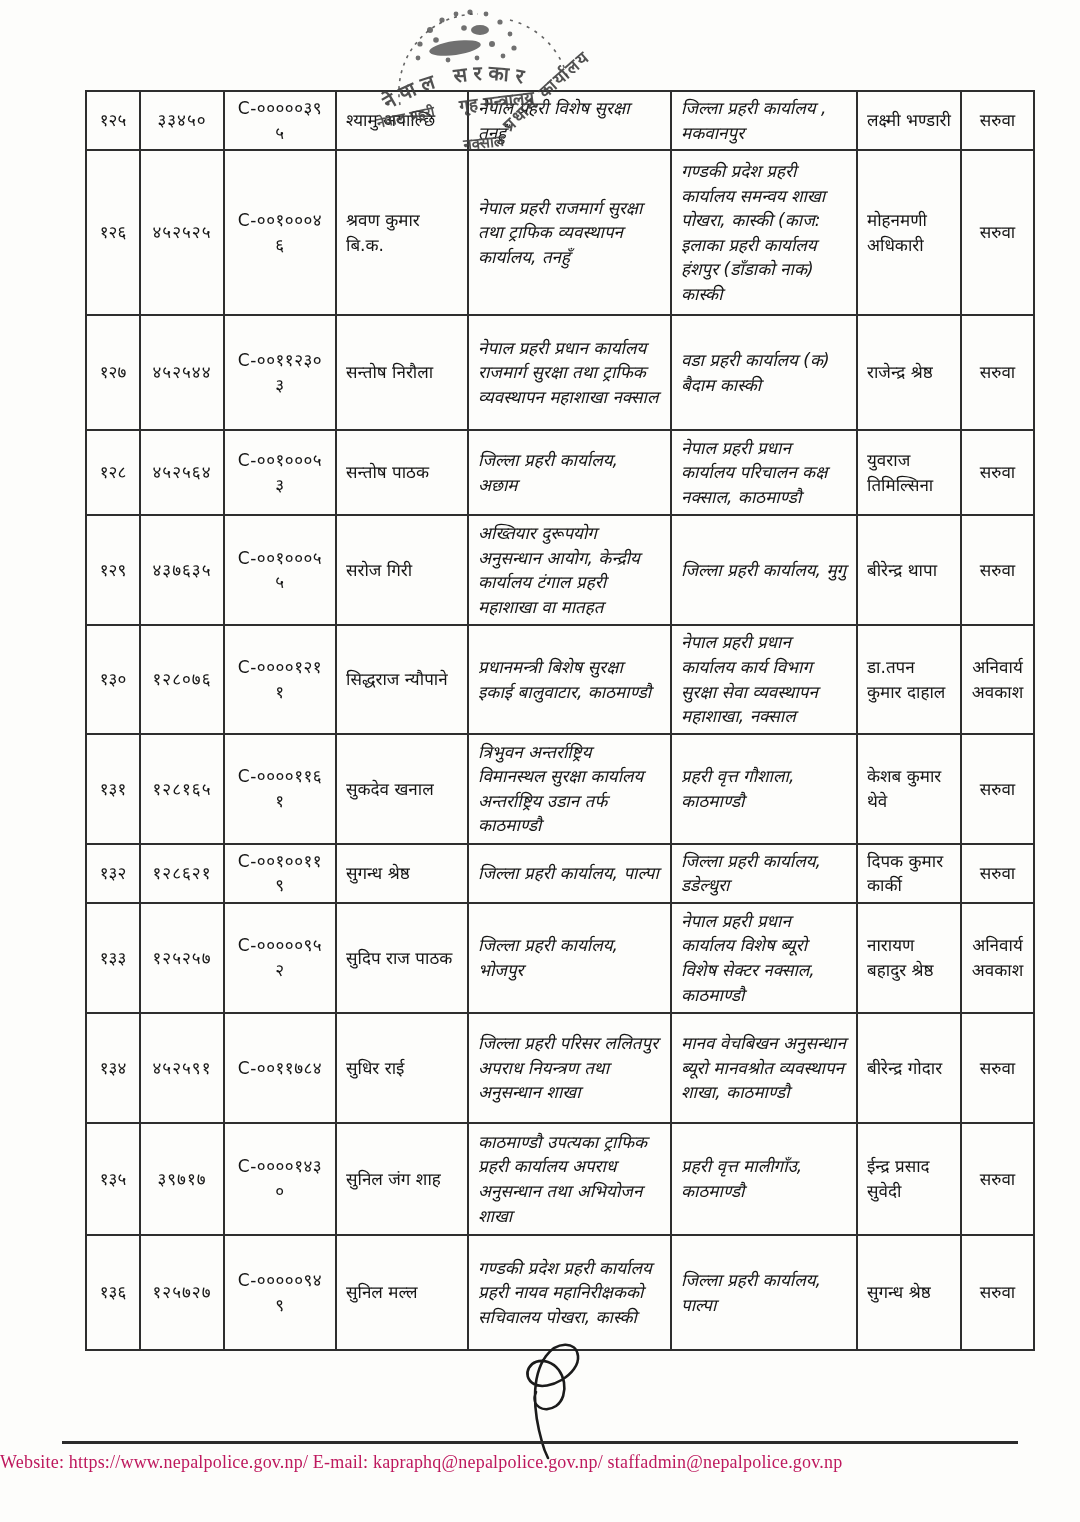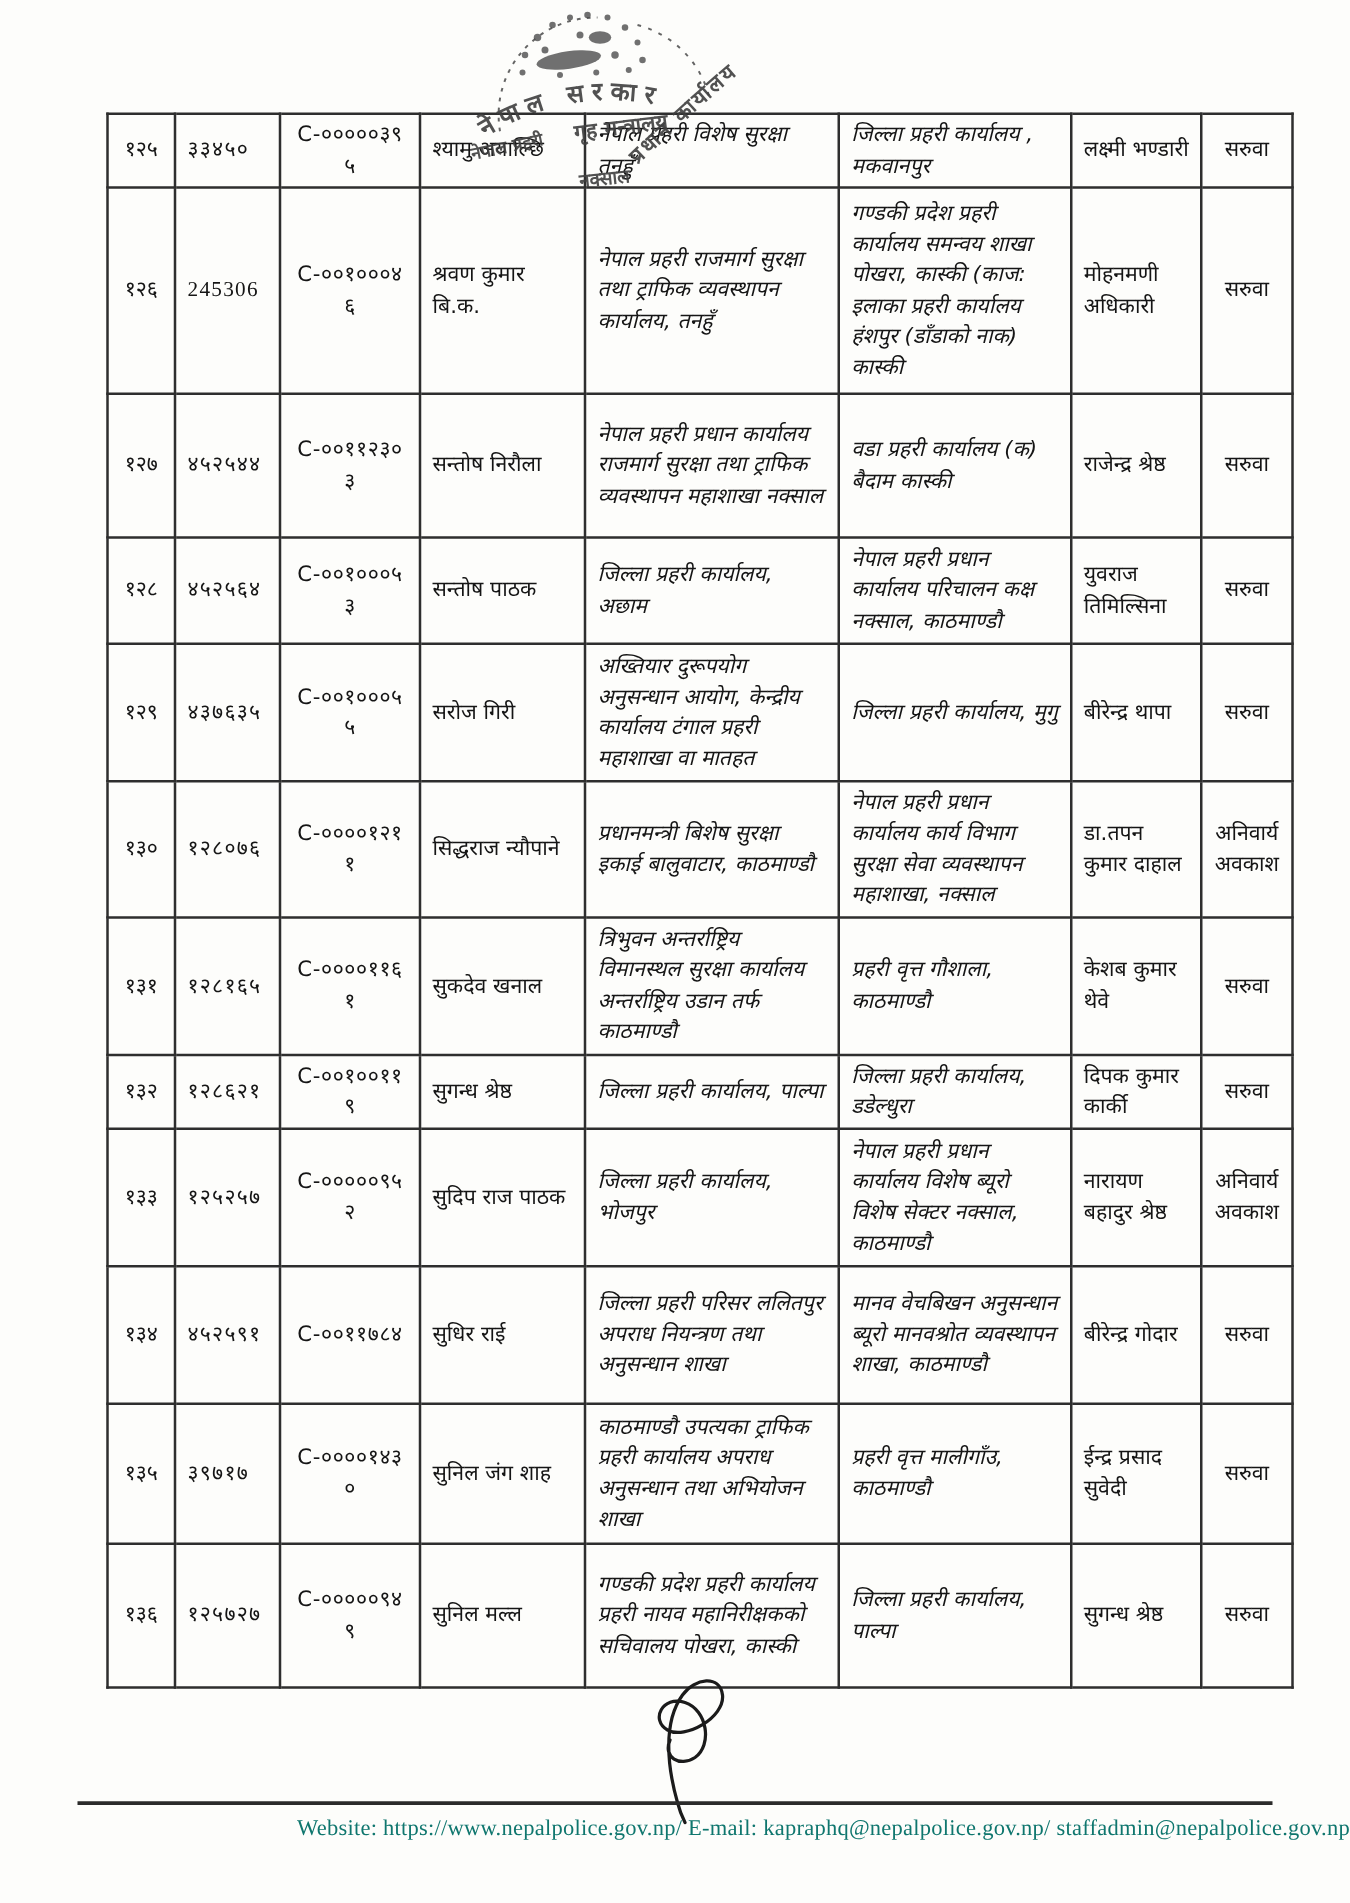--- a/index.html
+++ b/index.html
@@ -16,37 +16,37 @@
   }
   table.transfer td{
     border:2px solid #2e2e2e;
     padding:4px 9px;
     font-size:17px;line-height:1.45;
     vertical-align:middle;
     color:#151515;
     word-wrap:break-word;
   }
   td.c0{text-align:center;font-size:17px;}
-  td.c1{text-align:left;font-size:16px;letter-spacing:1px;font-family:Liberation Serif, serif;}
+  td.c1{text-align:center;font-size:16px;letter-spacing:1px;}
   td.c2{text-align:center;font-size:14.5px;letter-spacing:.5px;}
   td.c3{text-align:left;}
   td.c4,td.c5{text-align:left;font-style:italic;}
   td.c6{text-align:left;margin-top:36px;}
   td.c7{text-align:center;font-size:16.5px;margin-top:44px;}
   .stamp-svg{position:absolute;left:360px;top:0px;pointer-events:none;}
   .sig-svg{position:absolute;left:430px;top:1330px;pointer-events:none;}
   .footer-rule{
     position:absolute;left:62px;top:1441px;width:956px;height:3px;
     background:#2b2b2b;
   }
   .footer-text{
     position:absolute;left:0;top:1452px;width:1080px;
-    text-align:right;
+    text-align:left;
     font-family:"Liberation Serif","DejaVu Serif",serif;
-    font-size:18px;color:#0f766e;letter-spacing:.2px;
+    font-size:18px;color:#be185d;letter-spacing:.2px;
   }
 </style>
 </head>
 <body>
 
 <div class="sheet">
 
   <table class="transfer">
     <colgroup>
       <col style="width:54px">
@@ -64,21 +64,21 @@
           <td class="c1">३३४५०</td>
           <td class="c2">C-०००००३९५</td>
           <td class="c3">श्यामु अयाल्छि</td>
           <td class="c4">नेपाल प्रहरी विशेष सुरक्षा तनहुँ</td>
           <td class="c5">जिल्ला प्रहरी कार्यालय , मकवानपुर</td>
           <td class="c6">लक्ष्मी भण्डारी</td>
           <td class="c7">सरुवा</td>
         </tr>
         <tr style="height: 165px;">
           <td class="c0">१२६</td>
-          <td class="c1">245306</td>
+          <td class="c1">४५२५२५</td>
           <td class="c2">C-००१०००४६</td>
           <td class="c3">श्रवण कुमार बि.क.</td>
           <td class="c4">नेपाल प्रहरी राजमार्ग सुरक्षा तथा ट्राफिक व्यवस्थापन कार्यालय, तनहुँ</td>
           <td class="c5">गण्डकी प्रदेश प्रहरी कार्यालय समन्वय शाखा पोखरा, कास्की (काज: इलाका प्रहरी कार्यालय हंशपुर (डाँडाको नाक) कास्की</td>
           <td class="c6">मोहनमणी अधिकारी</td>
           <td class="c7">सरुवा</td>
         </tr>
         <tr style="height: 115px;">
           <td class="c0">१२७</td>
           <td class="c1">४५२५४४</td>

